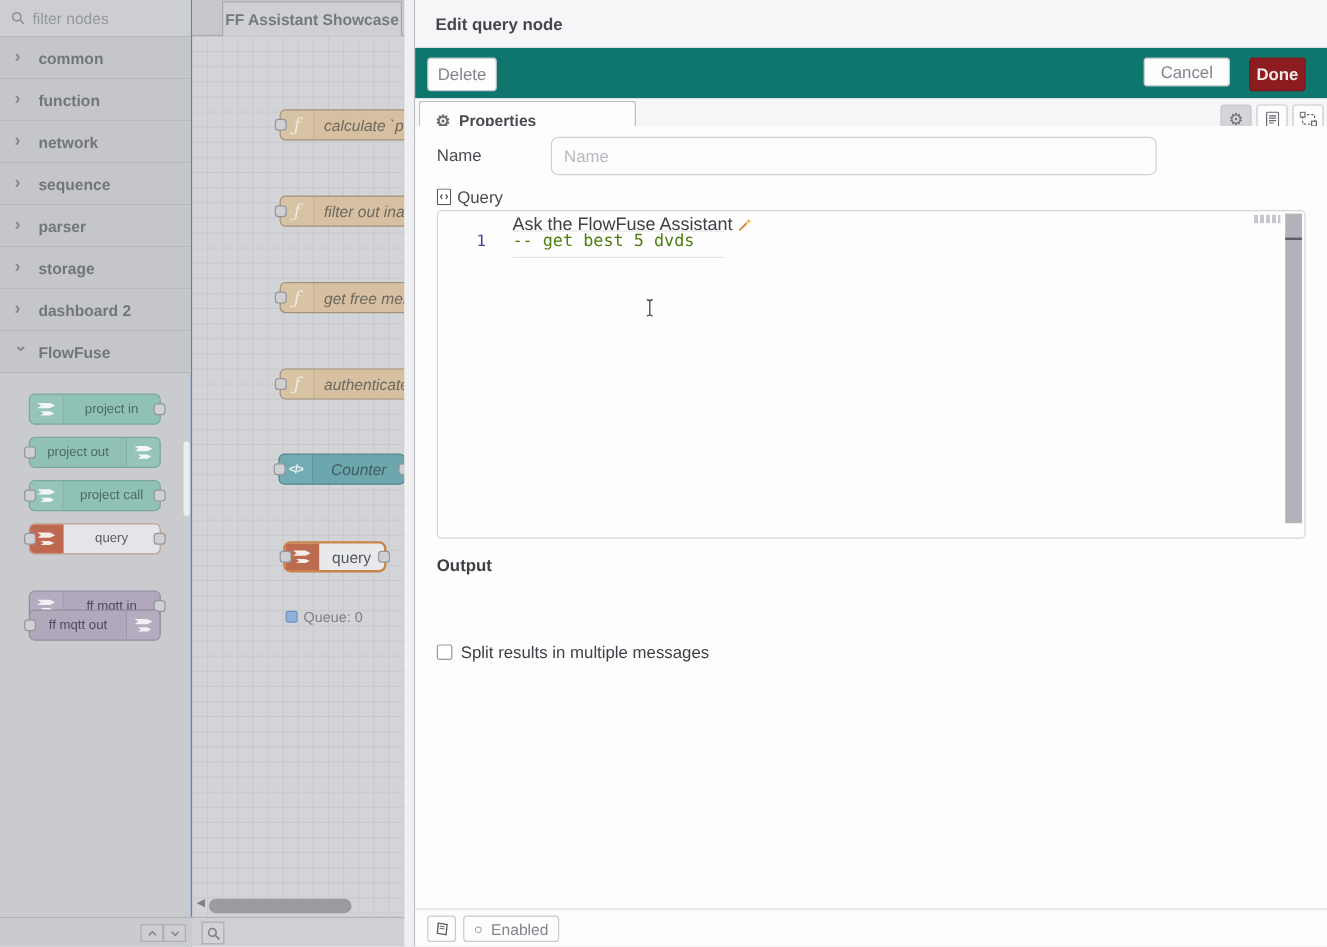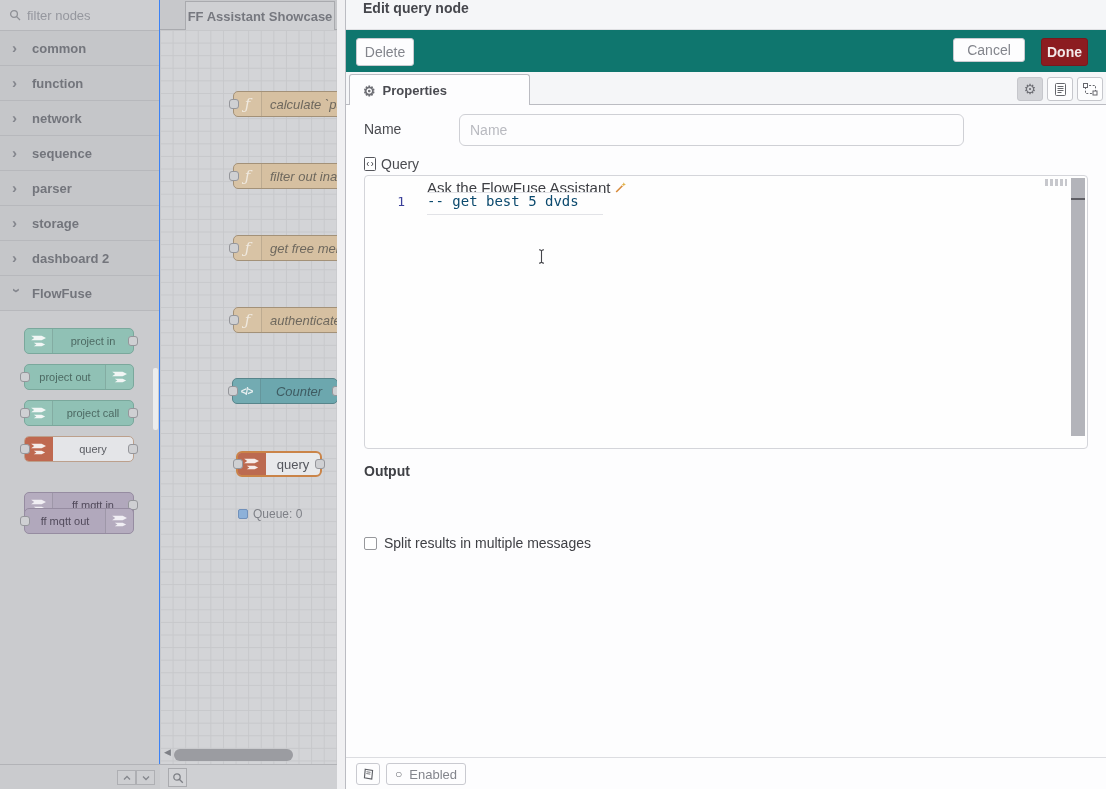--- a/index.html
+++ b/index.html
@@ -72,22 +72,22 @@
   .ws-footer { position:absolute; left:0; bottom:0; right:0; height:25px;
     background:#cfd0d3; border-top:1px solid #b2b3b7; }
   .zoom-btn { position:absolute; left:8px; top:3px; width:19px; height:19px;
     background:#d2d3d6; border:1px solid #aaabaf; display:flex; align-items:center; justify-content:center; }
 
   .separator { position:absolute; left:337px; top:0; width:8px; height:789px; background:#f0f0f2; }
 
   
   .tray { position:absolute; left:345px; top:0; width:761px; height:789px;
     background:#fdfdfe; border-left:1px solid #bbbcc2; }
-  .tray-header { height:30px; background:#f5f6f8; border-bottom:1px solid #dfe0e3;
-    display:flex; align-items:flex-start; padding-left:17px;
+  .tray-header { height:40px; background:#f5f6f8; border-bottom:1px solid #dfe0e3;
+    display:flex; align-items:center; padding-left:17px;
     font-size:14px; font-weight:bold; color:#46474d; }
   .tray-toolbar { position:relative; height:42px; background:#0f766e; }
   .btn { border:1px solid #c9cad0; border-radius:3px; background:#fdfdfe;
     color:#83858c; font-size:14px; display:flex; align-items:center; justify-content:center; }
   .btn-delete { position:absolute; left:10px; top:8px; width:58px; height:28px; }
   .btn-cancel { position:absolute; left:607px; top:8px; width:72px; height:24px; }
   .btn-done  { position:absolute; left:695px; top:8px; width:47px; height:28px;
     background:#8c1c20; border:1px solid #7a181c; color:#f3e9e9; font-weight:bold; }
   .tray-tabs { position:relative; height:33px; background:#f5f6f8; border-bottom:1px solid #bbbcc2; }
   .tab-properties { position:absolute; left:3px; top:2px; width:181px; height:32px;
@@ -109,21 +109,21 @@
     font-size:14px; color:#4a4b50; }
   .editor { position:absolute; left:18px; top:70px; width:724px; height:274px;
     border:1px solid #d4d5da; border-radius:4px; background:#fefefe; overflow:hidden; }
   .ed-hint { position:absolute; left:62px; top:3px; display:flex; align-items:center; gap:4px;
     font-size:15px; color:#3f4045; }
   .ed-underline1 { position:absolute; left:62px; top:16px; width:176px; border-top:1px solid #e2e3e7; }
   .ed-underline2 { position:absolute; left:62px; top:38px; width:176px; border-top:1px solid #e2e3e7; }
   .ed-lineno { position:absolute; left:26px; top:18px; width:14px; text-align:right;
     font-family:"DejaVu Sans Mono", monospace; font-size:13px; color:#3a3f99; }
   .ed-code { position:absolute; left:62px; top:17px;
-    font-family:"DejaVu Sans Mono", monospace; font-size:14px; color:#0c4a6e; white-space:pre; }
+    font-family:"DejaVu Sans Mono", monospace; font-size:14px; color:#4d7c0f; white-space:pre; }
   .ed-minimap { position:absolute; right:20px; top:3px; width:22px; height:7px;
     background:repeating-linear-gradient(to right,#b9bac0 0 3px,transparent 3px 5px);
     opacity:.8; }
   .ed-scroll { position:absolute; right:2px; top:2px; width:14px; height:258px; background:#b3b4ba; }
   .ed-scroll-line { position:absolute; left:0; top:20px; width:14px; height:2px; background:#5e5e64; }
   .text-cursor { position:absolute; left:172px; top:72px; }
   .output-label { position:absolute; left:18px; top:358px; font-size:14px; font-weight:bold; color:#3f4045; }
   .split-row { position:absolute; left:18px; top:382px; display:flex; align-items:center; gap:7px;
     font-size:14px; color:#3f4045;margin-top:48px; }
   .checkbox { width:13px; height:13px; border:1px solid #97989c; border-radius:2px; background:#fff; }

